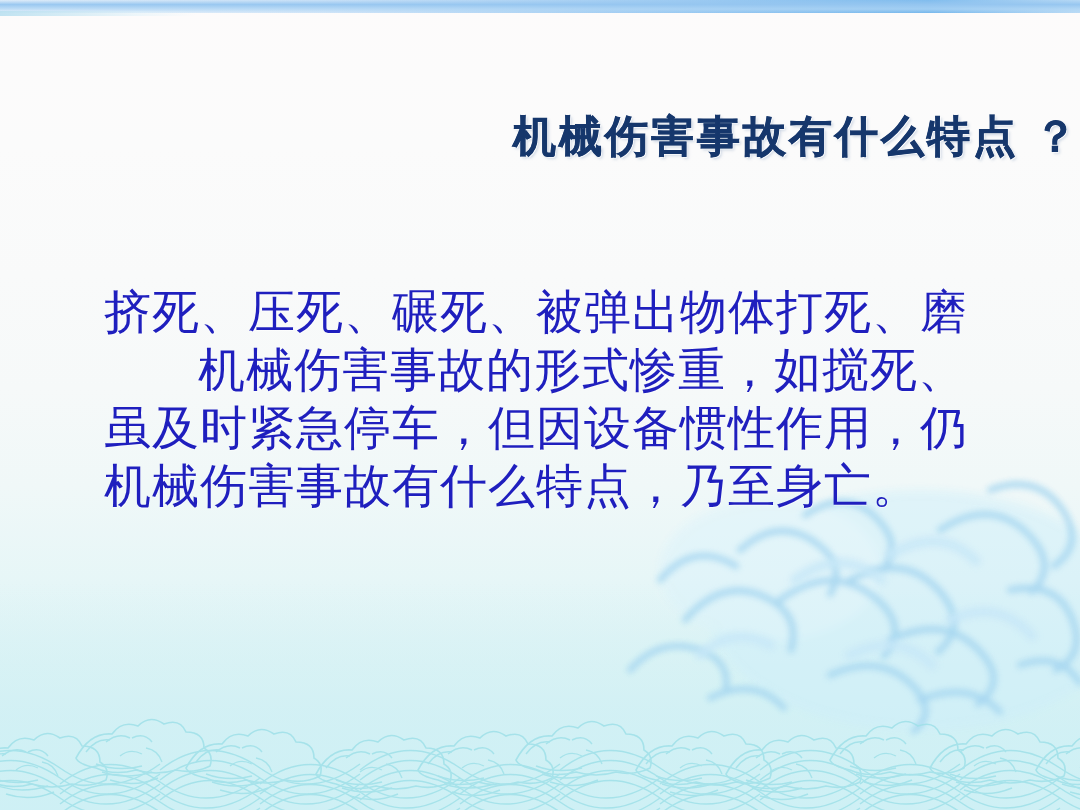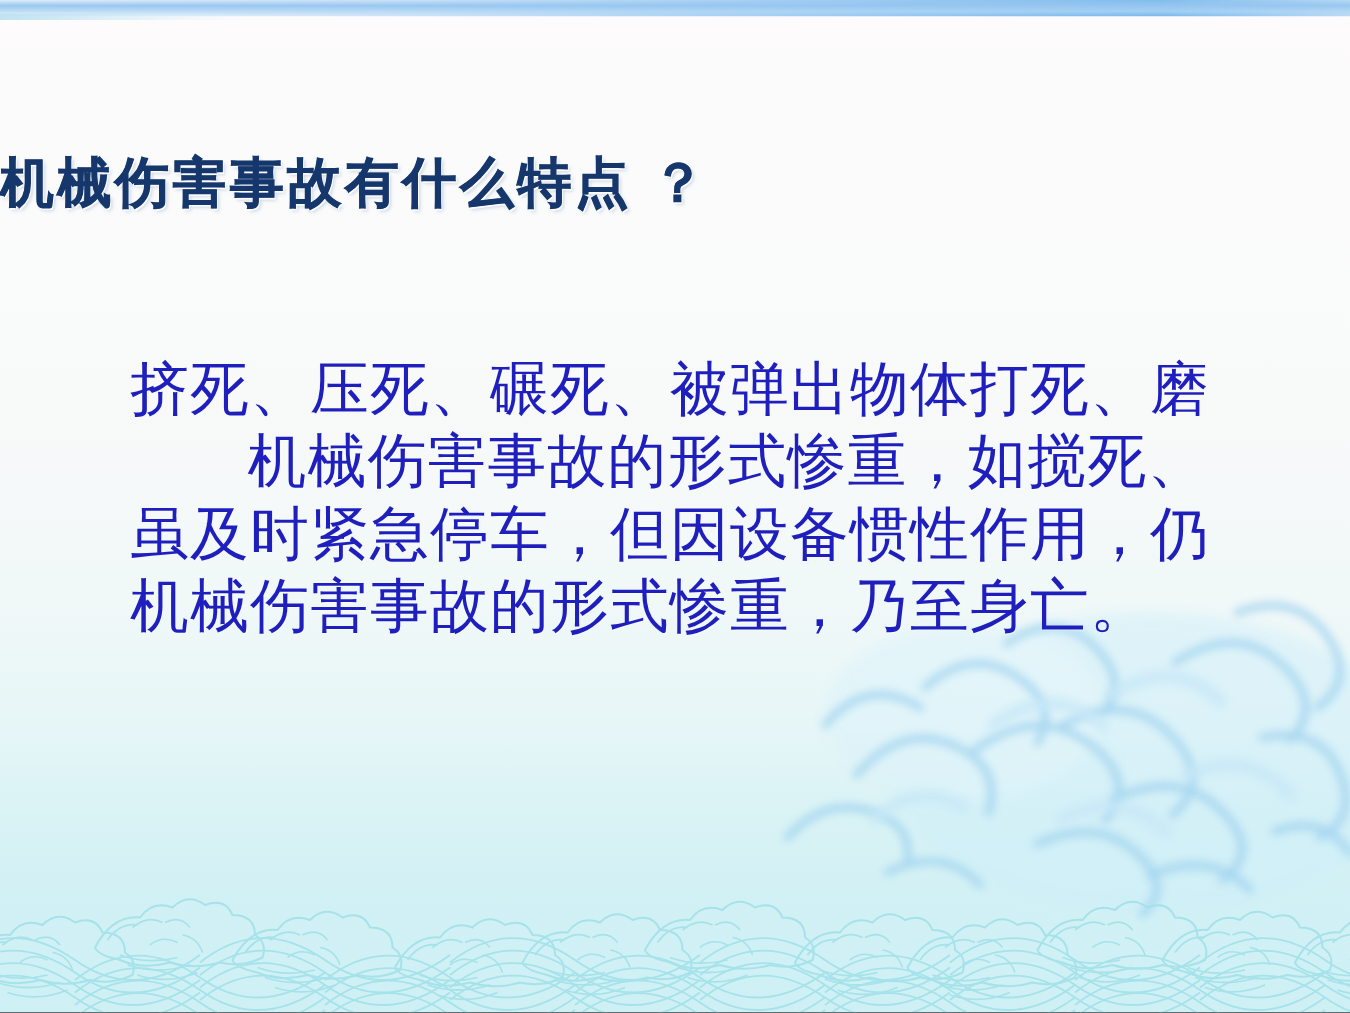--- a/index.html
+++ b/index.html
@@ -95,23 +95,23 @@
   #content {
     position: relative;
     z-index: 5;
     width: 100%;
     height: 100%;
   }
 
   #title {
     position: absolute;
     left: 0;
-    top: 118px;
-    width: 100%;
-    text-align: left;
+    top: 108px;
+    width: 100%;
+    text-align: right;
     font-family: "Liberation Sans", "DejaVu Sans", sans-serif;
     font-weight: 700;
     font-size: 43px;
     letter-spacing: 3px;
     color: #16376c;
     white-space: nowrap;
     text-shadow:
       1px 1px 0 rgba(255,255,255,0.9),
       2px 2px 3px rgba(150,170,200,0.45);
     -webkit-text-stroke: 0.6px #16376c;
@@ -249,17 +249,17 @@
   </div>
 
   <div id="content">
 
     <div id="title">机械伤害事故有什么特点 ？</div>
 
     <div id="body-text">
       <span class="ln">挤死、压死、碾死、被弹出物体打死、磨</span>
       <span class="ln first">机械伤害事故的形式惨重，如搅死、</span>
       <span class="ln">虽及时紧急停车，但因设备惯性作用，仍</span>
-      <span class="ln">机械伤害事故的形式惨重，乃至身亡。</span>
+      <span class="ln">机械伤害事故有什么特点，乃至身亡。</span>
     </div>
 
   </div>
 </div>
 
 </body></html>

